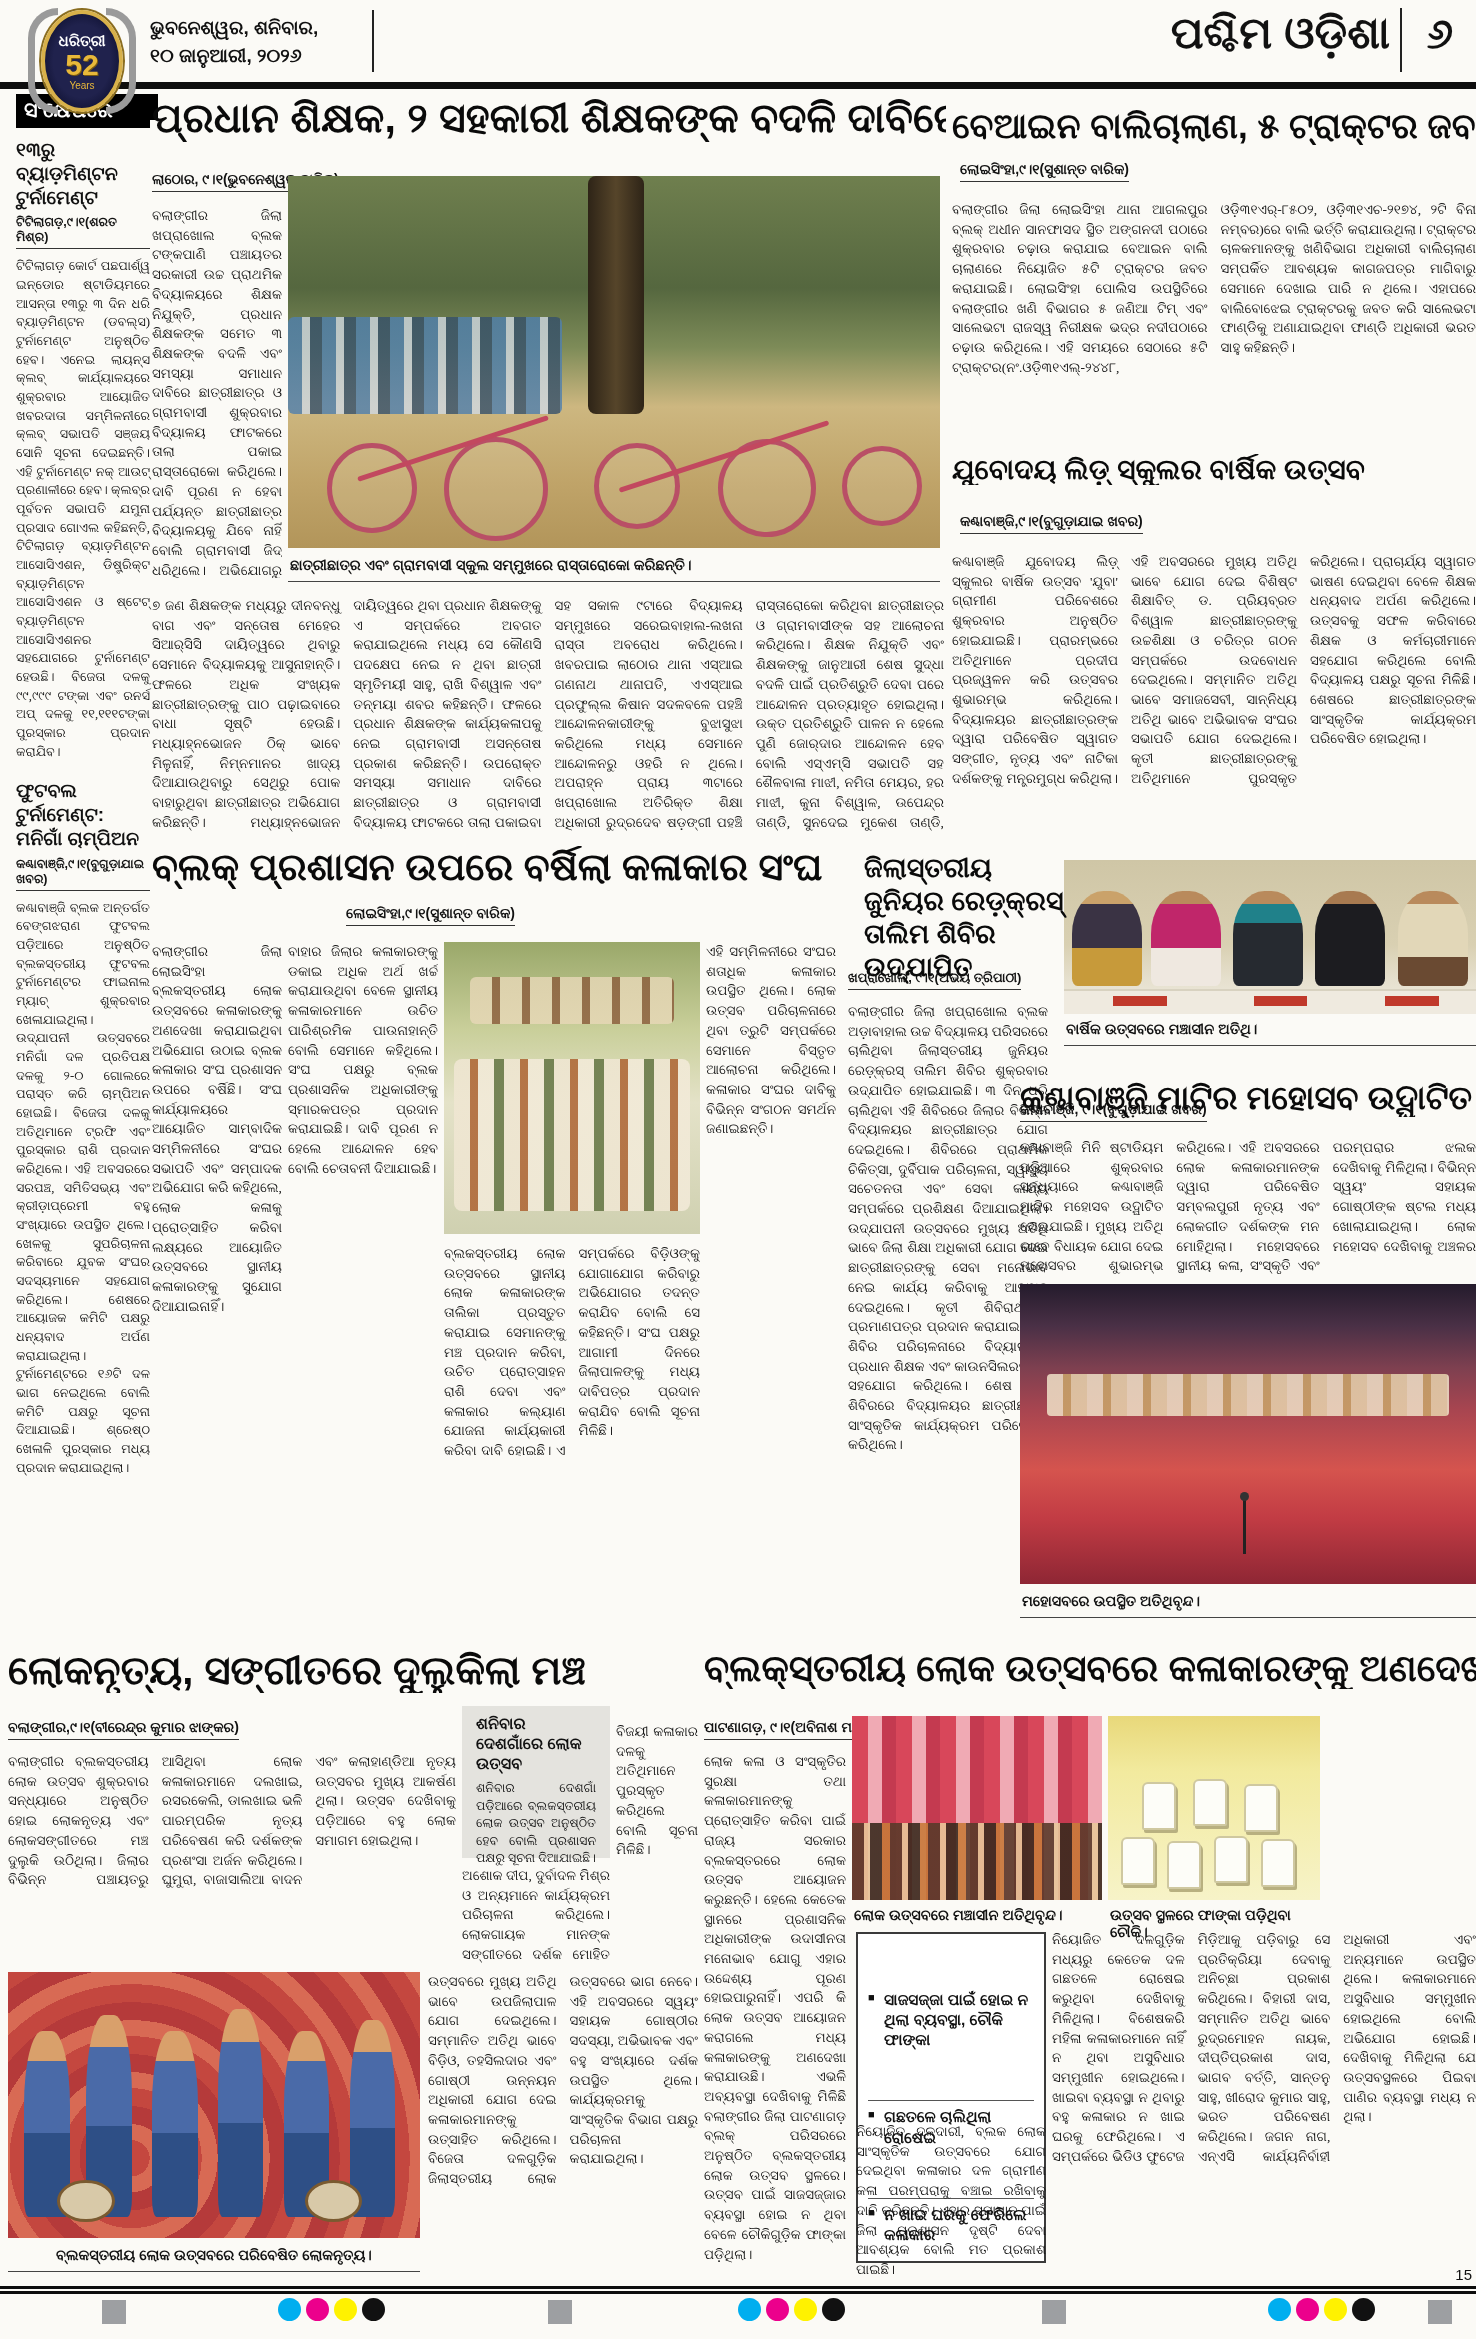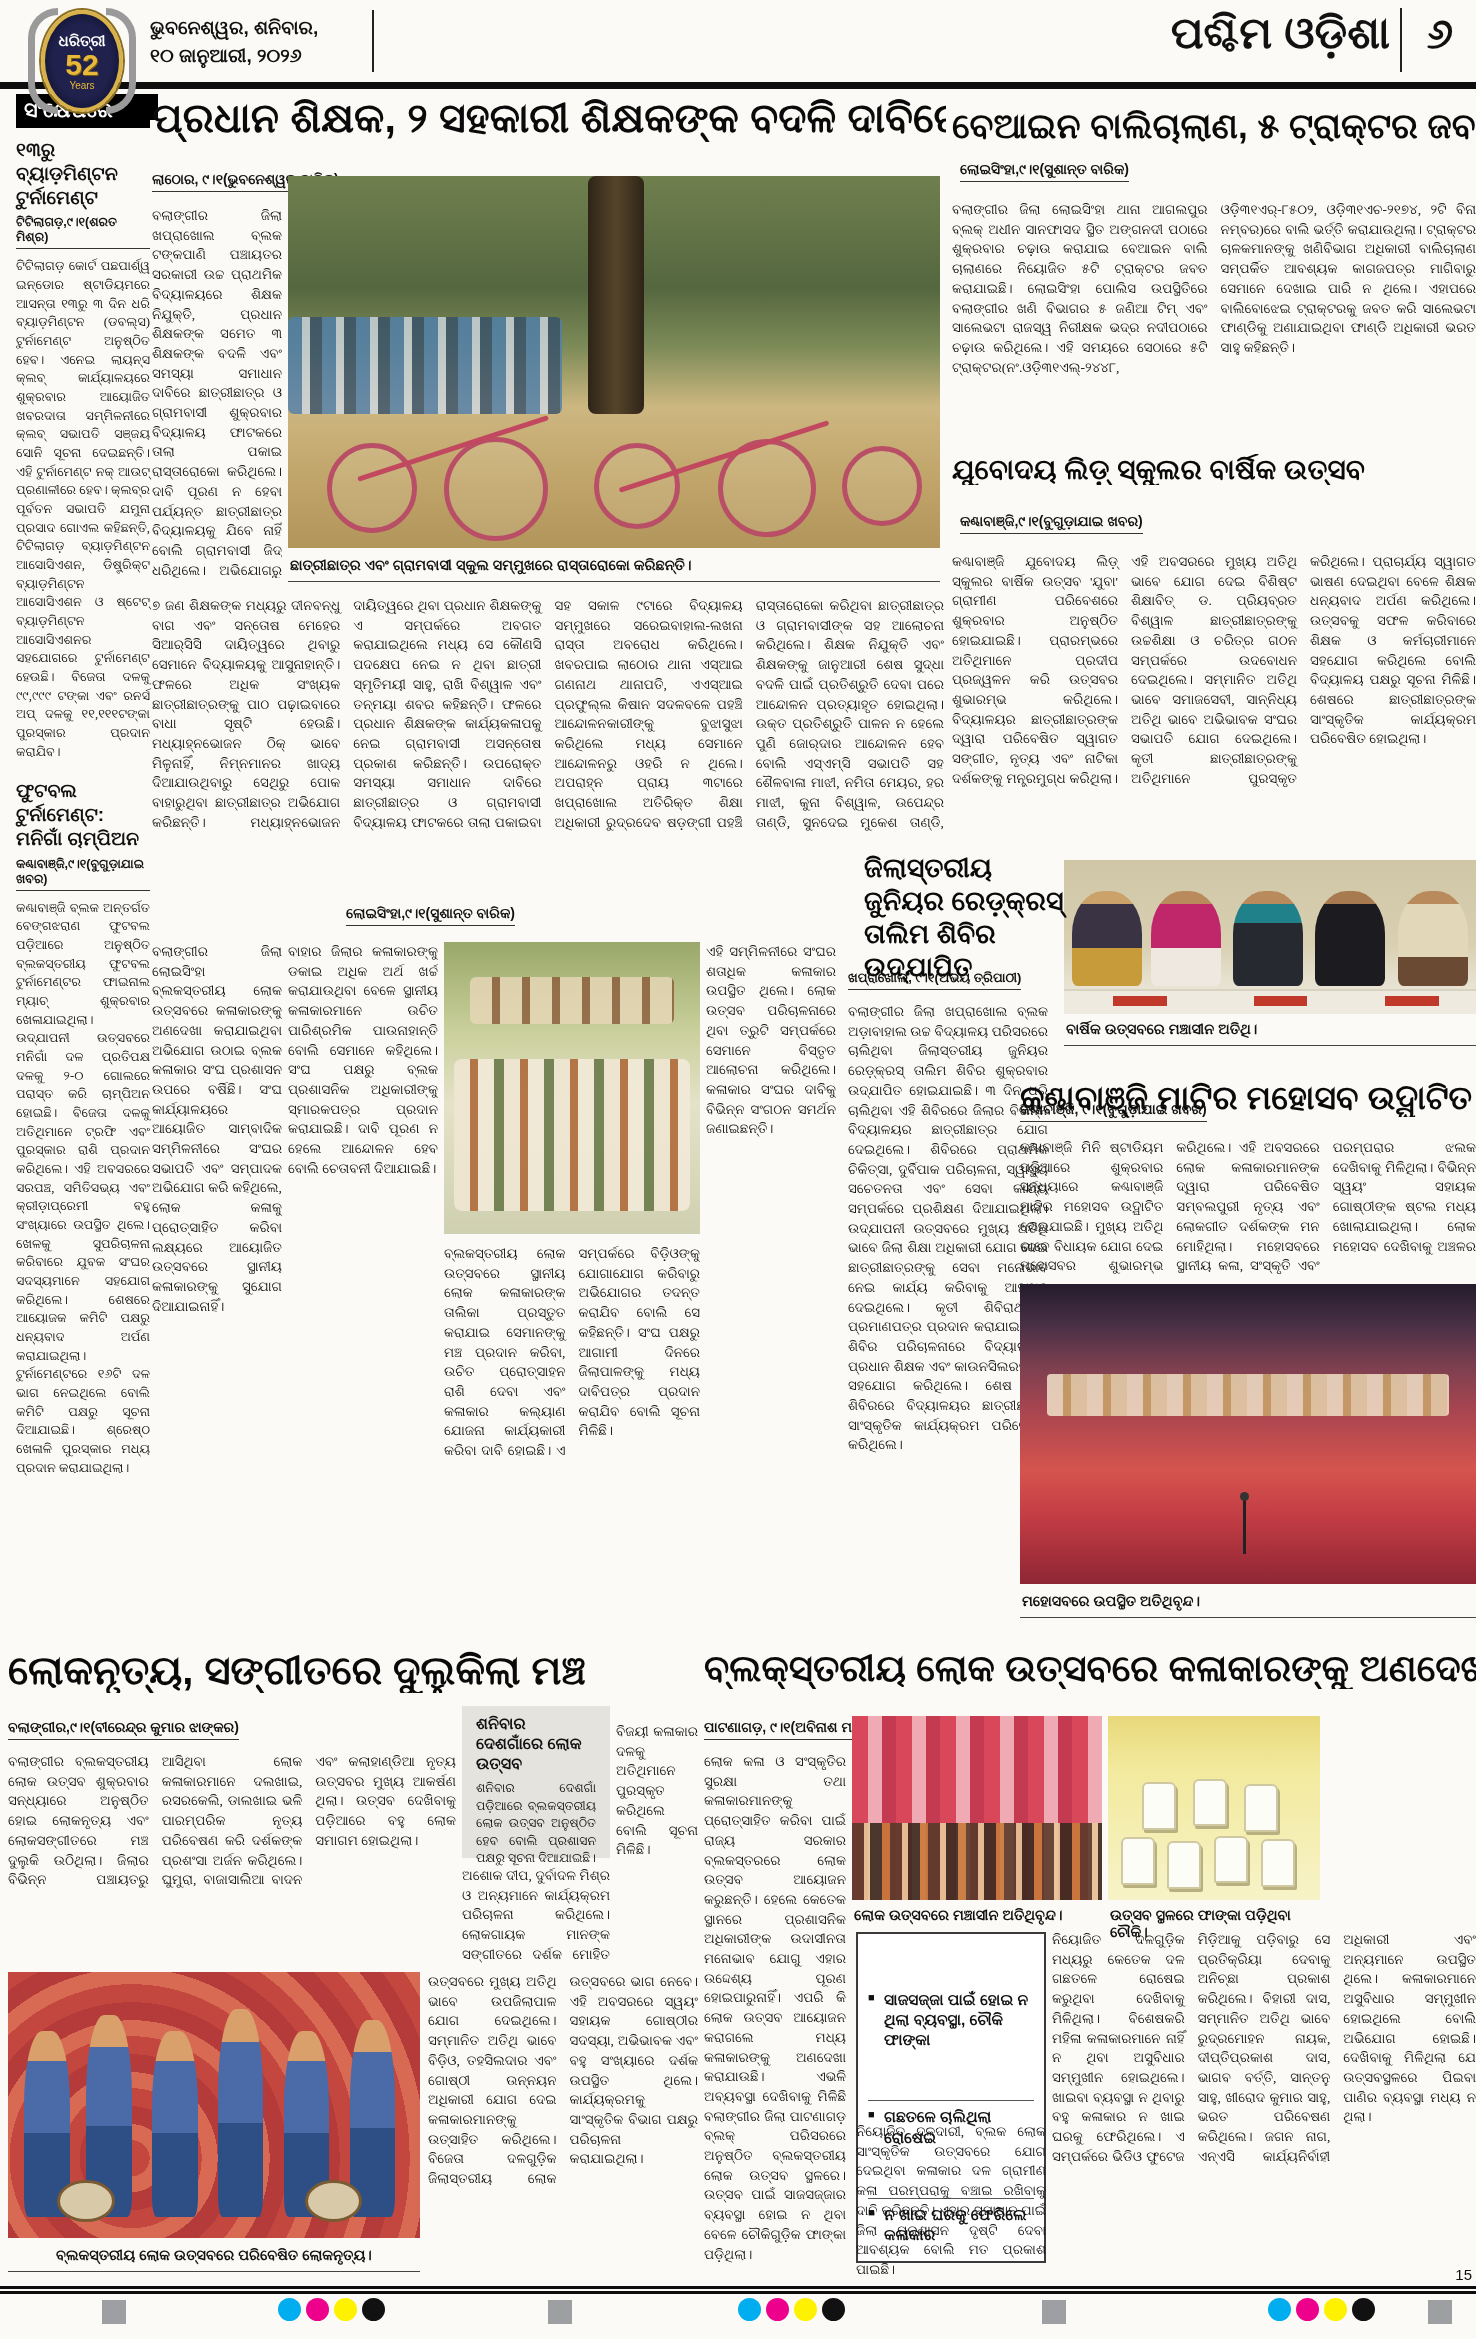--- a/index.html
+++ b/index.html
@@ -171,20 +171,21 @@
     <div class="fig" style="left:41%; background:linear-gradient(180deg,#b98a5c 14%, #20818a 14% 34%, #262a30 34%);"></div>
     <div class="fig" style="left:61%; background:linear-gradient(180deg,#a87a50 14%, #1c1c20 14%);"></div>
     <div class="fig" style="left:81%; background:linear-gradient(180deg,#b98a5c 14%, #e2d7b8 14% 70%, #6a4a32 70%);"></div>
     <div class="table"></div>
     <div class="plate" style="left:12%;"></div>
     <div class="plate" style="left:46%;"></div>
     <div class="plate" style="left:78%;"></div>
   </div>
   <div class="abs caption" style="left:1064px; top:1016px; width:412px;">ବାର୍ଷିକ ଉତ୍ସବରେ ମଞ୍ଚାସୀନ ଅତିଥି।</div>
 
+  <div class="abs headline" style="left:152px; top:846px; width:684px; font-size:38px; white-space:nowrap; overflow:hidden;">ବ୍ଲକ୍ ପ୍ରଶାସନ ଉପରେ ବର୍ଷିଲା କଳାକାର ସଂଘ</div>
   <div class="abs" style="left:346px; top:904px;">
     <span class="byline">ଲୋଇସିଂହା,୯।୧(ସୁଶାନ୍ତ ବାରିକ)</span>
   </div>
   <div class="abs body-txt" style="left:152px; top:942px; width:130px; height:690px; overflow:hidden;">ବଲାଙ୍ଗୀର ଜିଲା ଲୋଇସିଂହା ବ୍ଲକସ୍ତରୀୟ ଲୋକ ଉତ୍ସବରେ କଳାକାରଙ୍କୁ ଅଣଦେଖା କରାଯାଇଥିବା ଅଭିଯୋଗ ଉଠାଇ ବ୍ଲକ କଳାକାର ସଂଘ ପ୍ରଶାସନ ଉପରେ ବର୍ଷିଛି। ସଂଘ କାର୍ଯ୍ୟାଳୟରେ ଆୟୋଜିତ ସାମ୍ବାଦିକ ସମ୍ମିଳନୀରେ ସଂଘର ସଭାପତି ଏବଂ ସମ୍ପାଦକ ଅଭିଯୋଗ କରି କହିଥିଲେ, ଲୋକ କଳାକୁ ପ୍ରୋତ୍ସାହିତ କରିବା ଲକ୍ଷ୍ୟରେ ଆୟୋଜିତ ଉତ୍ସବରେ ସ୍ଥାନୀୟ କଳାକାରଙ୍କୁ ସୁଯୋଗ ଦିଆଯାଇନାହିଁ।</div>
   <div class="abs body-txt" style="left:288px; top:942px; width:150px; height:690px; overflow:hidden;">ବାହାର ଜିଲାର କଳାକାରଙ୍କୁ ଡକାଇ ଅଧିକ ଅର୍ଥ ଖର୍ଚ୍ଚ କରାଯାଉଥିବା ବେଳେ ସ୍ଥାନୀୟ କଳାକାରମାନେ ଉଚିତ ପାରିଶ୍ରମିକ ପାଉନାହାନ୍ତି ବୋଲି ସେମାନେ କହିଥିଲେ। ସଂଘ ପକ୍ଷରୁ ବ୍ଲକ ପ୍ରଶାସନିକ ଅଧିକାରୀଙ୍କୁ ସ୍ମାରକପତ୍ର ପ୍ରଦାନ କରାଯାଇଛି। ଦାବି ପୂରଣ ନ ହେଲେ ଆନ୍ଦୋଳନ ହେବ ବୋଲି ଚେତାବନୀ ଦିଆଯାଇଛି।</div>
   <div class="photo" style="left:444px; top:942px; width:256px; height:292px; background:linear-gradient(180deg,#9aa86a 0%,#c9cf9a 30%,#e4e2c8 55%,#cfd0b0 100%);">
     <div style="position:absolute; bottom:8%; left:4%; width:92%; height:52%;
          background:repeating-linear-gradient(90deg,#efe6d2 0 16px,#b06a3a 16px 24px,#f2ead8 24px 40px,#6a7a4a 40px 50px); border-radius:8px; opacity:.9;"></div>
     <div style="position:absolute; top:12%; left:10%; width:80%; height:16%;
          background:repeating-linear-gradient(90deg,#e8d8b8 0 22px,#8a5a3a 22px 30px); border-radius:6px; opacity:.8;"></div>

